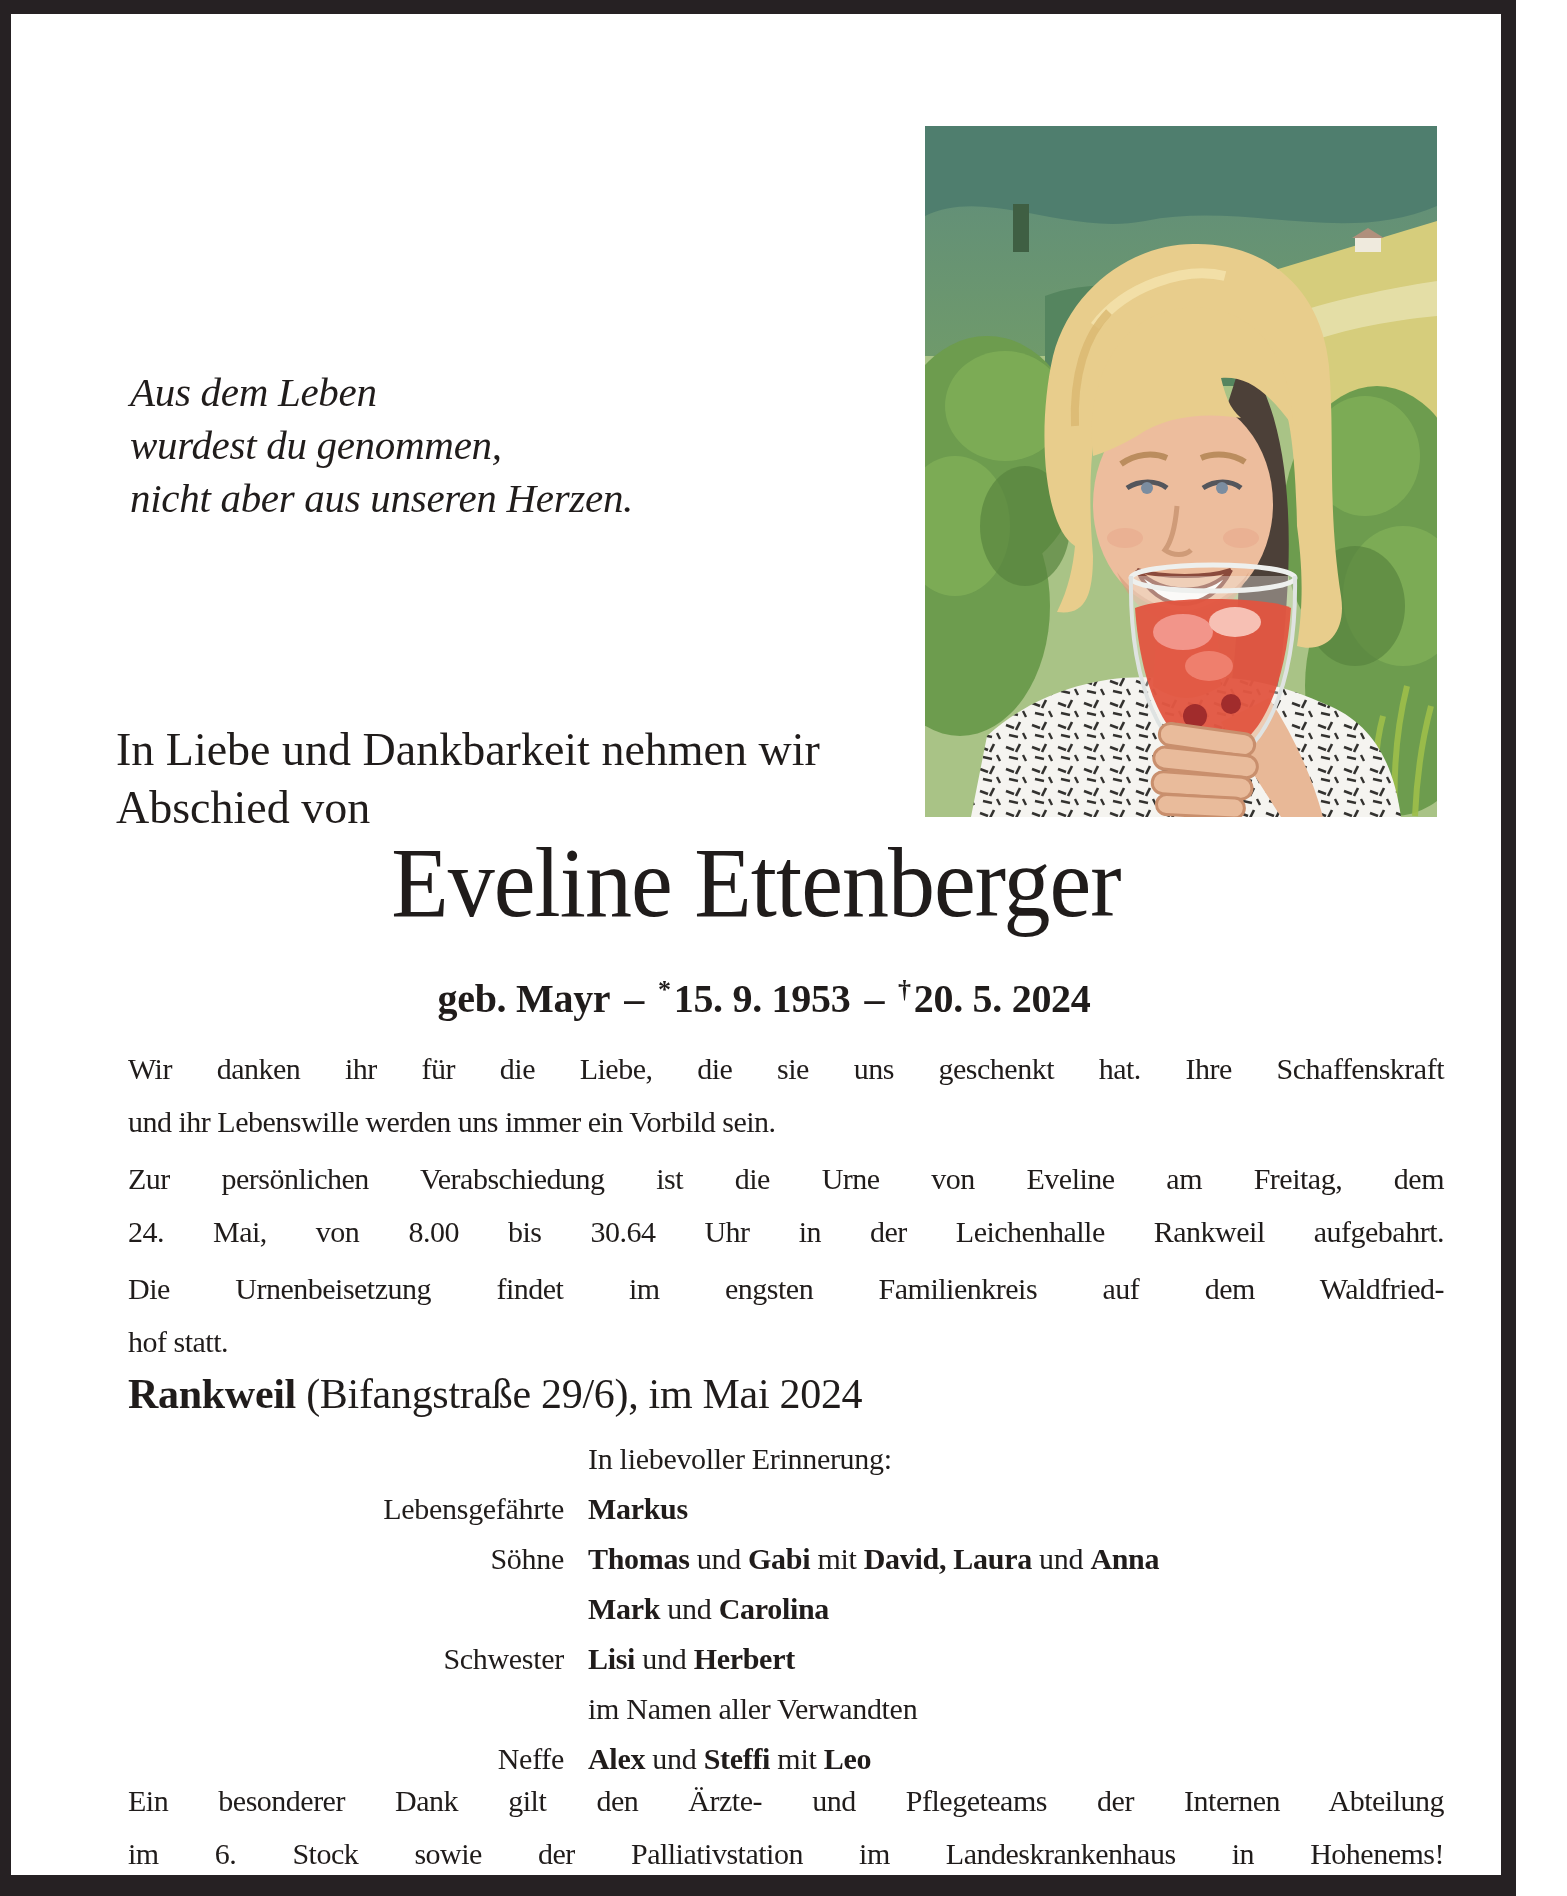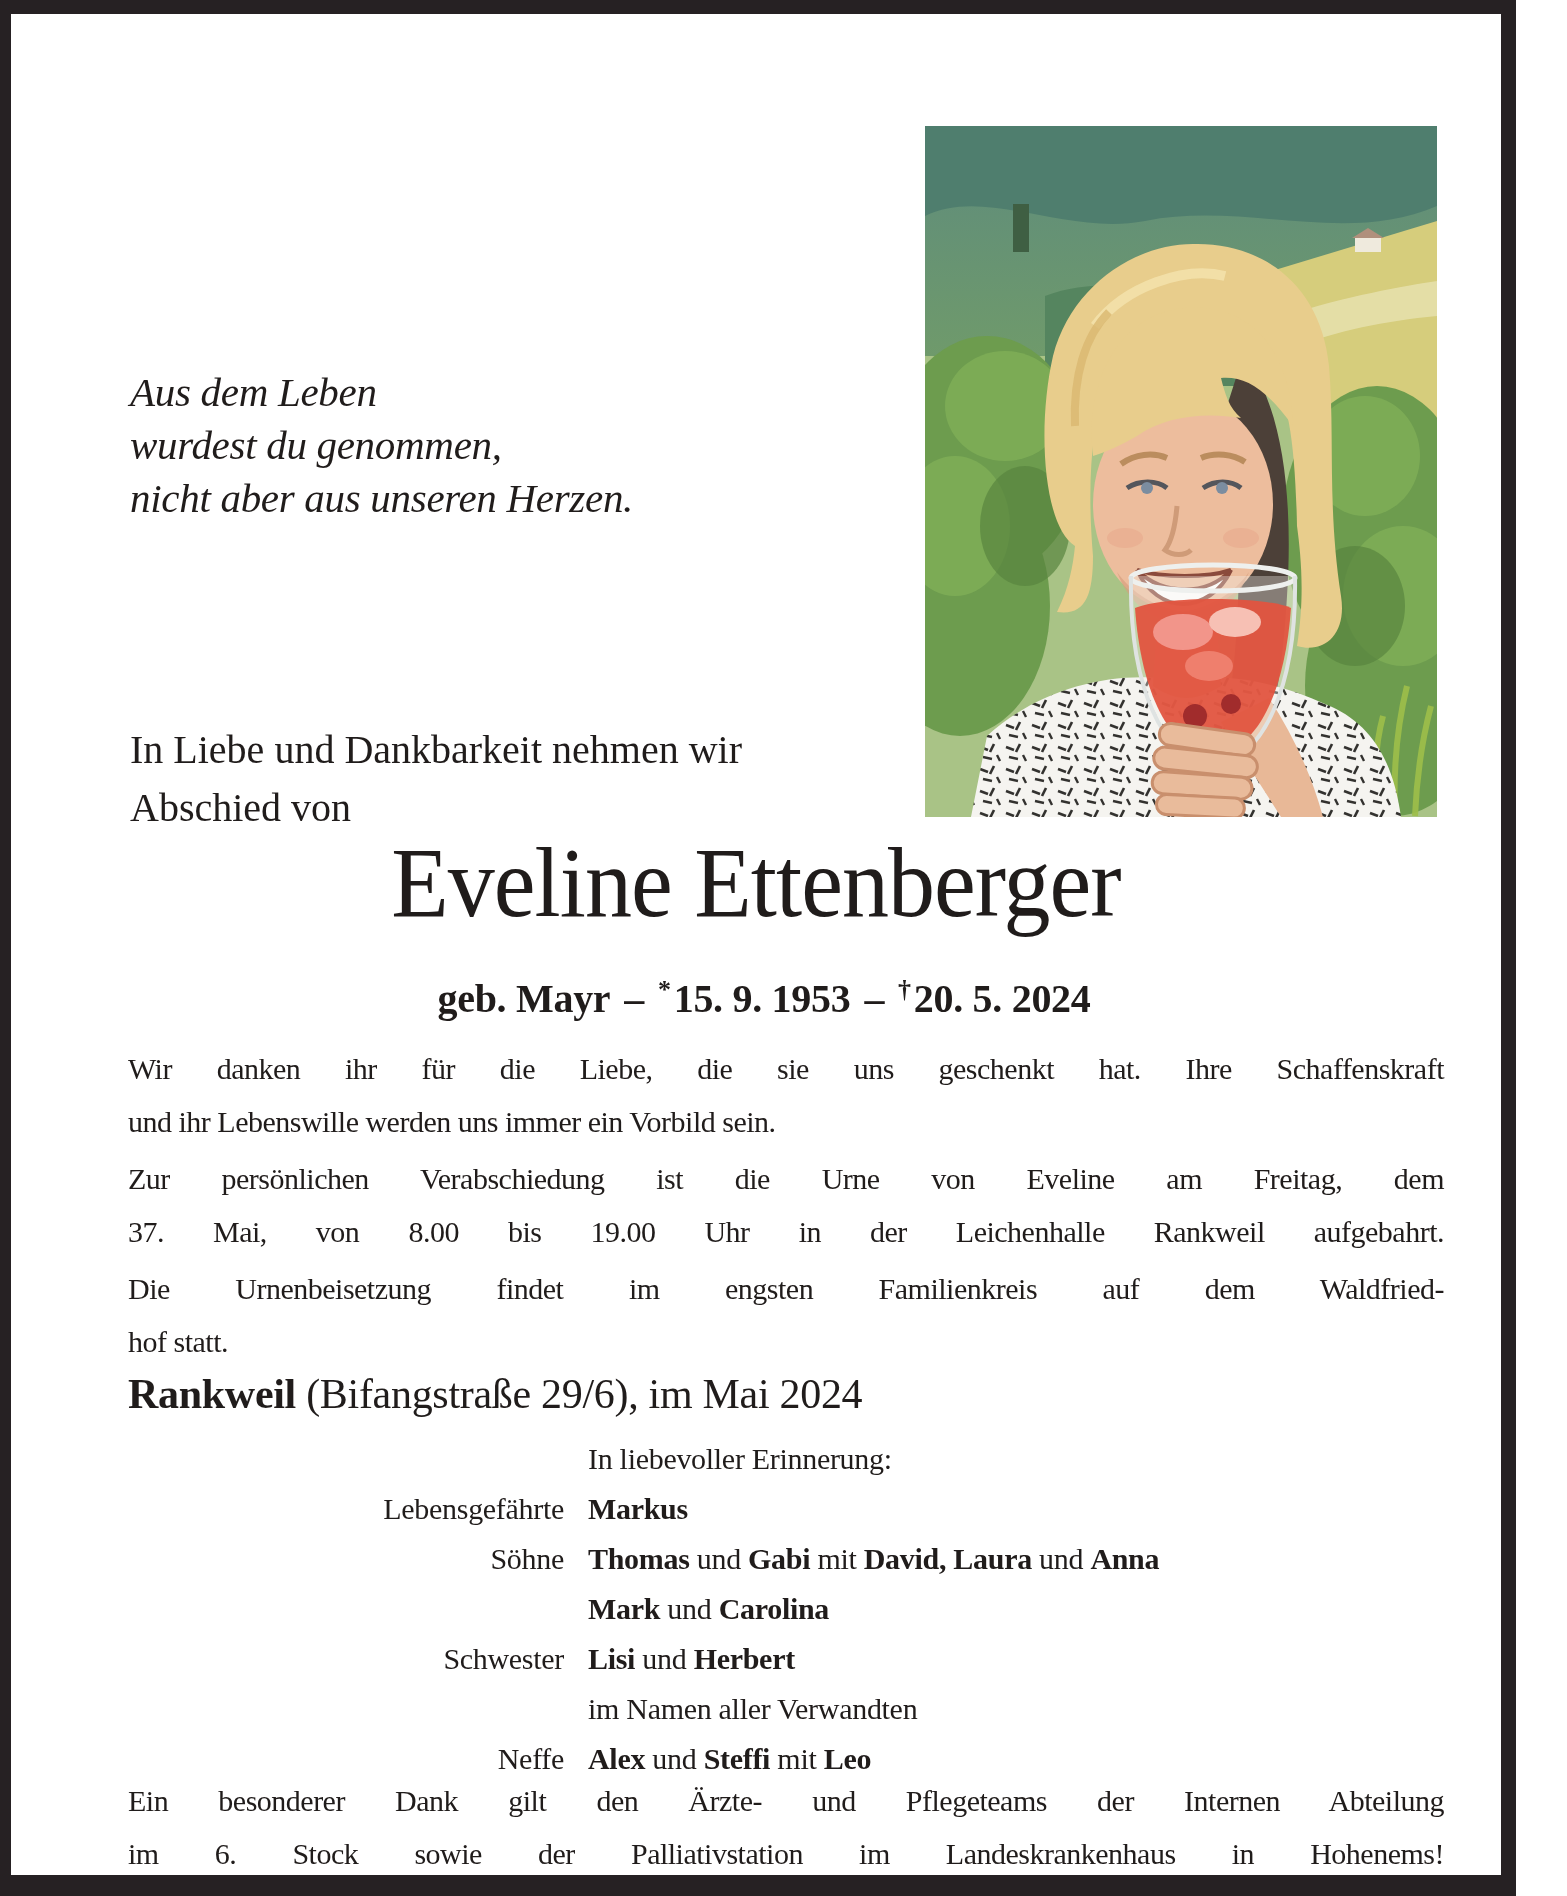--- a/index.html
+++ b/index.html
@@ -17,21 +17,21 @@
   
   .quote{
     position:absolute;left:119px;top:352px;
     font-style:italic;font-size:41px;line-height:53px;
     letter-spacing:-0.3px;
   }
   
   .photo{position:absolute;left:914px;top:112px;width:512px;height:691px;}
   .photo svg{display:block;width:100%;height:100%;}
   
-  .intro{position:absolute;left:119px;top:707px;font-size:40px;line-height:58px;}
+  .intro{position:absolute;left:105px;top:707px;font-size:46px;line-height:58px;}
   
   .title{
     position:absolute;left:0;right:0;top:818px;text-align:center;
     font-size:100px;line-height:102px;letter-spacing:-1px;
     transform:scaleX(.94);transform-origin:50% 50%;
     white-space:nowrap;
   }
   .subtitle{
     position:absolute;left:16px;right:0;top:962px;text-align:center;
     font-weight:bold;font-size:40px;line-height:46px;letter-spacing:-0.3px;
@@ -185,21 +185,21 @@
     <div class="subtitle">
       <span>geb. Mayr</span><span class="sep">–</span><span class="sup">*</span><span>15. 9. 1953</span><span class="sep">–</span><span class="sup">†</span><span>20. 5. 2024</span>
     </div>
 
     <div class="para p1">
         <div class="line fill">Wir danken ihr für die Liebe, die sie uns geschenkt hat. Ihre Schaffenskraft</div>
         <div class="line">und ihr Lebenswille werden uns immer ein Vorbild sein.</div>
       </div>
     <div class="para p2">
         <div class="line fill">Zur persönlichen Verabschiedung ist die Urne von Eveline am Freitag, dem</div>
-        <div class="line fill">37. Mai, von 8.00 bis 19.00 Uhr in der Leichenhalle Rankweil aufgebahrt.</div>
+        <div class="line fill">24. Mai, von 8.00 bis 30.64 Uhr in der Leichenhalle Rankweil aufgebahrt.</div>
       </div>
     <div class="para p3">
         <div class="line fill">Die Urnenbeisetzung findet im engsten Familienkreis auf dem Waldfried-</div>
         <div class="line">hof statt.</div>
       </div>
 
     <div class="place">
       <span class="pl">Rankweil</span><span> (Bifangstraße 29/6), im Mai 2024</span>
     </div>
 

